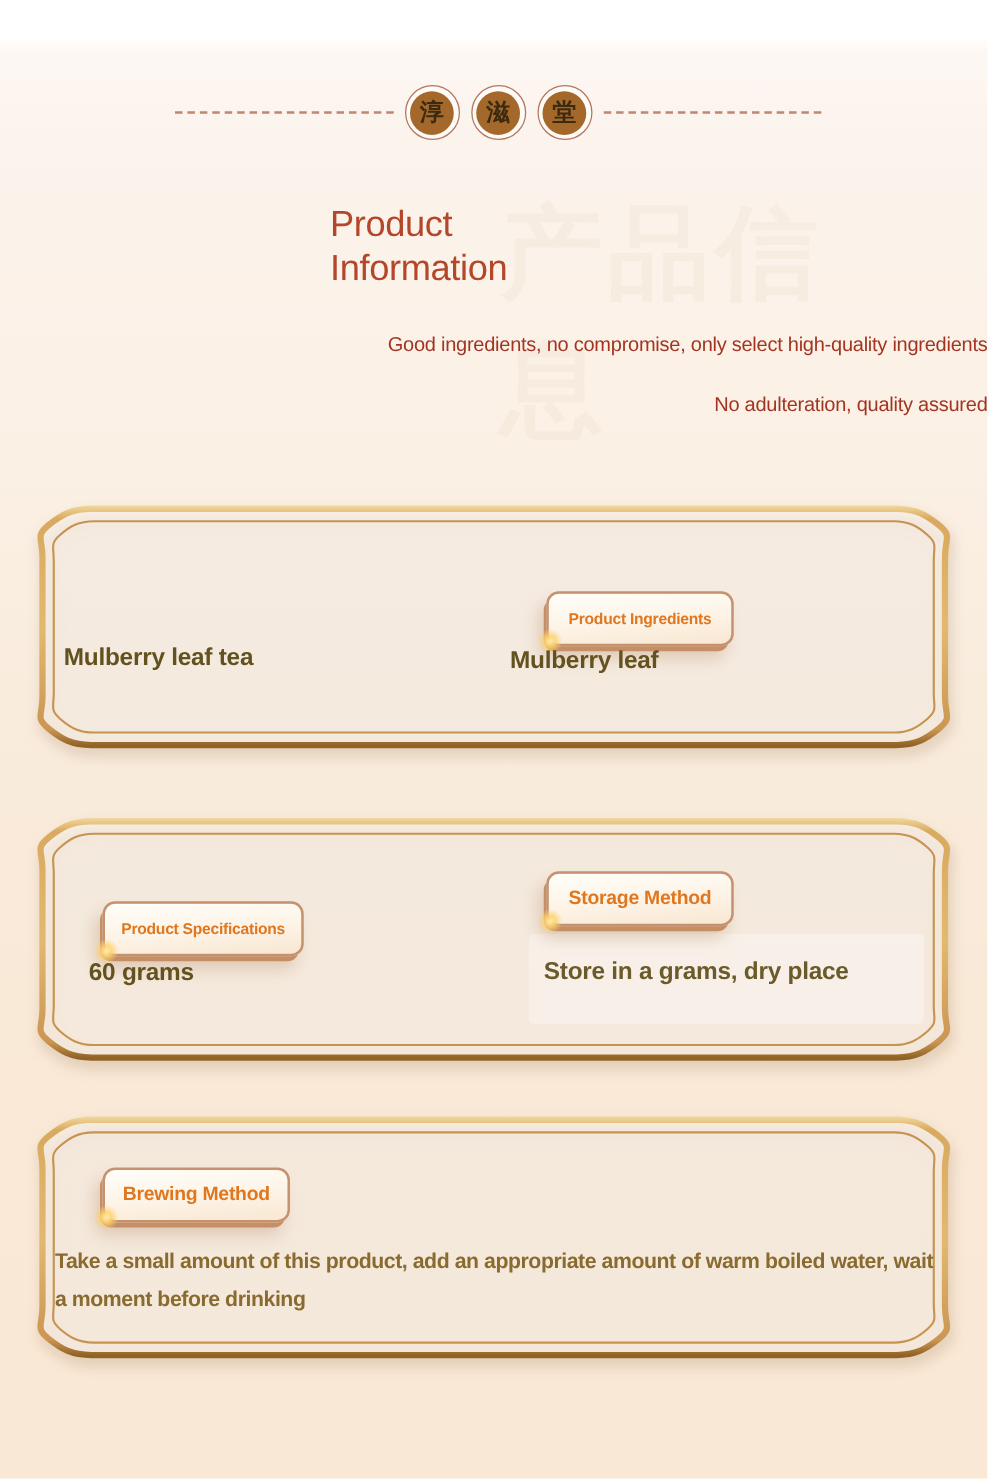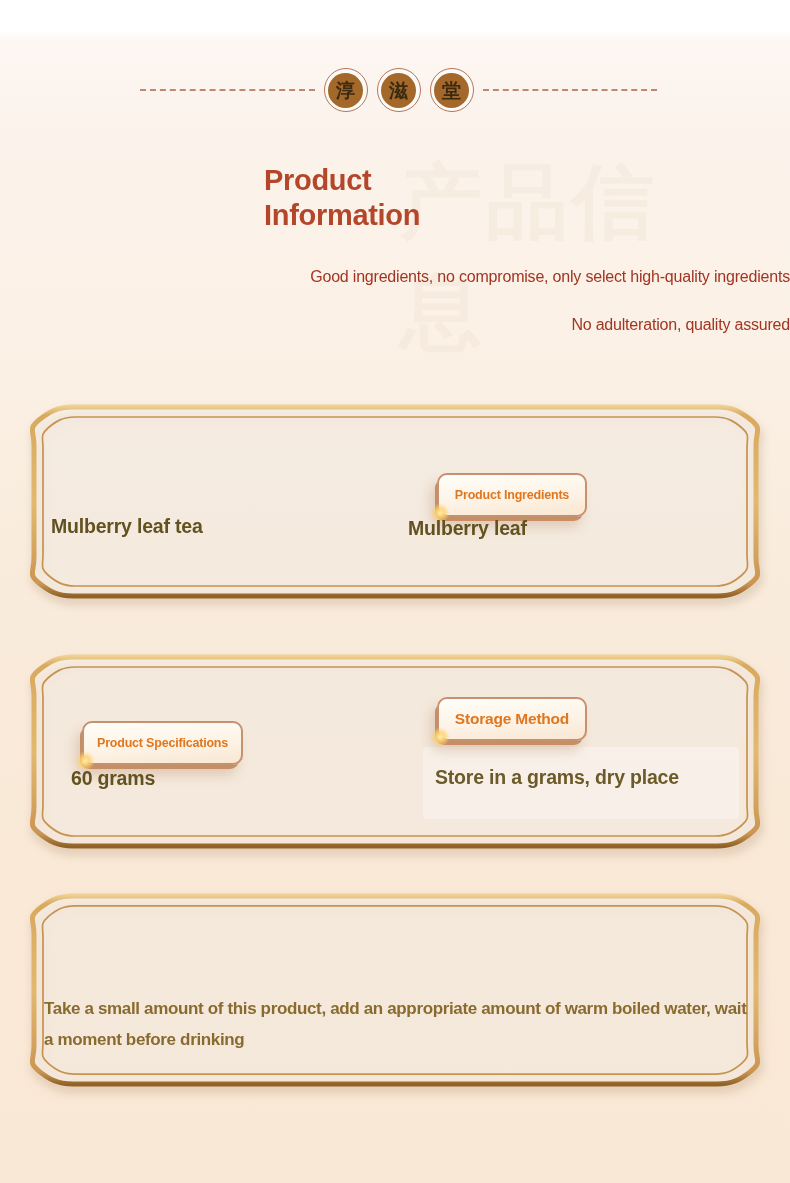--- a/index.html
+++ b/index.html
@@ -32,21 +32,21 @@
     font-family:"DejaVu Sans","Liberation Sans",sans-serif;
   }
   
   .watermark{
     position:absolute;left:400px;top:148px;width:300px;
     font-size:82px;font-weight:700;color:#a98a54;opacity:.05;
     letter-spacing:4px;pointer-events:none;
   }
   .title{
     position:absolute;left:264px;top:163px;
-    font-size:29px;line-height:35px;font-weight:700;
+    font-size:29px;line-height:35px;font-weight:400;
     color:#b4462a;letter-spacing:-0.3px;
   }
   .subtitle{
     position:absolute;left:0;width:100%;text-align:right;
     font-size:16px;font-weight:400;color:#a23522;letter-spacing:-0.2px;
   }
   .subtitle.s1{top:268px;}
   .subtitle.s2{top:316px;}
   
   .panel{position:absolute;left:25px;width:740px;}
@@ -157,16 +157,19 @@
       <span>Storage Method</span>
     </div>
     <div class="value" style="left:46px;top:118px">60 grams</div>
     <div class="value" style="left:410px;top:117px;color:#6b5a2a">Store in a grams, dry place</div>
   </section>
 
   <section class="panel p3">
     <svg class="frame" viewBox="0 0 740 205" preserveAspectRatio="none">
         <use href="#frame-art"></use>
       </svg>
+    <div class="chip chip-md" style="left:57px;top:46px">
+      <span>Brewing Method</span>
+    </div>
     <div class="brew-text">Take a small amount of this product, add an appropriate amount of warm boiled water, wait a moment before drinking</div>
   </section>
 
 </div>
 
 </body></html>

